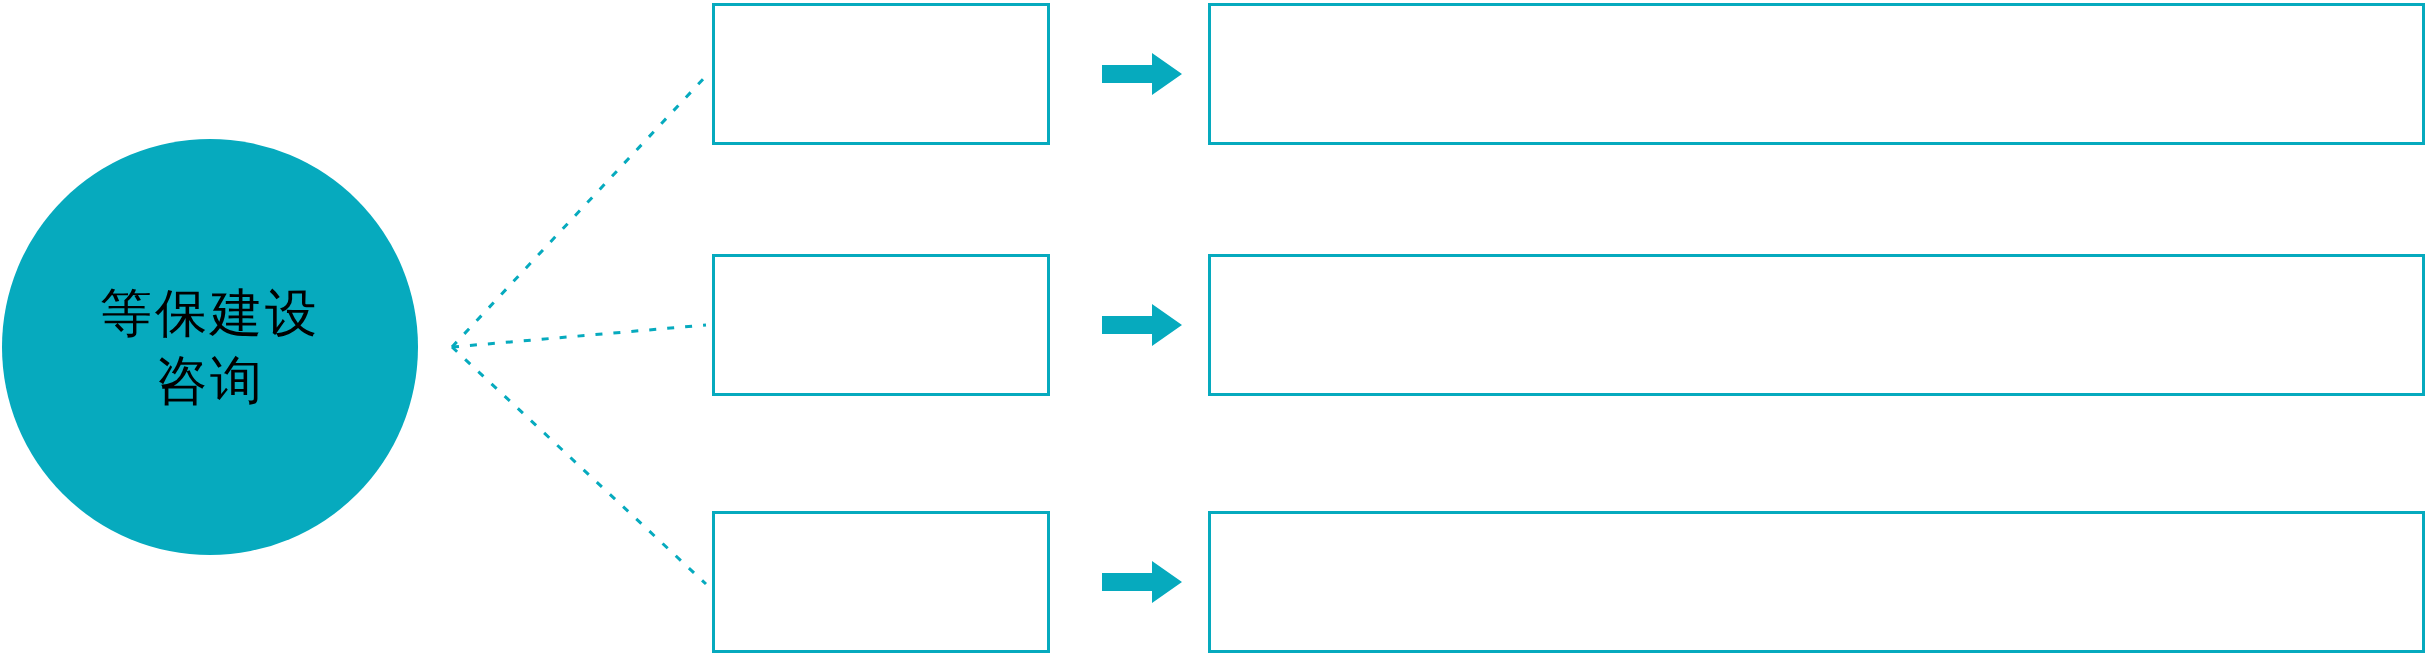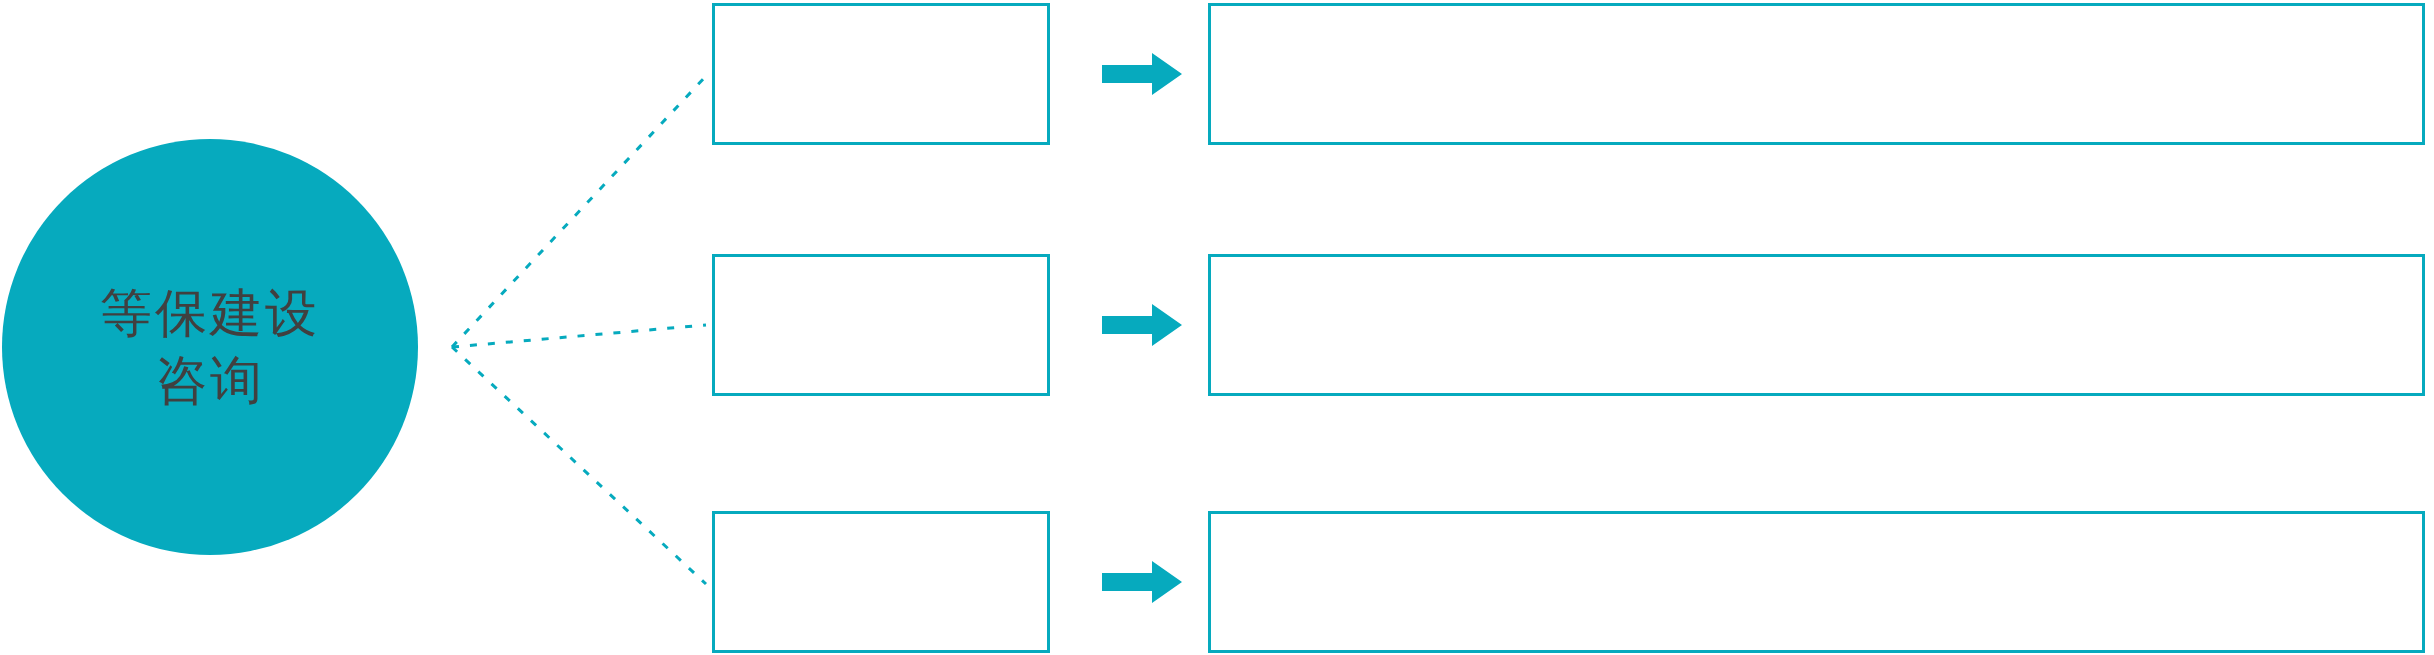--- a/index.html
+++ b/index.html
@@ -95,21 +95,21 @@
     width: 80px;
     height: 46px;
   }
 </style>
 </head>
 <body>
 
 <div id="canvas" style="width: 2434px; height: 655px; background: rgb(255, 255, 255);">
 
   <div class="hub" style="left: 2px; top: 139px; width: 416px; height: 416px; background: rgb(6, 170, 190);">
-    <div class="hub-label" style="color: #404040; text-align: center;">等保建设
+    <div class="hub-label" style="color: #000000; text-align: center;">等保建设
 咨询</div>
   </div>
 
   <svg class="connectors" viewBox="0 0 2434 655" preserveAspectRatio="none" aria-hidden="true">
     <g id="connector-group">
         <line x1="452" y1="347" x2="706" y2="76" stroke="#06AABE" stroke-width="3" stroke-dasharray="7 11" stroke-linecap="butt"></line>
         <line x1="452" y1="347" x2="706" y2="325" stroke="#06AABE" stroke-width="3" stroke-dasharray="7 11" stroke-linecap="butt"></line>
         <line x1="452" y1="347" x2="706" y2="584" stroke="#06AABE" stroke-width="3" stroke-dasharray="7 11" stroke-linecap="butt"></line>
       </g>
   </svg>

